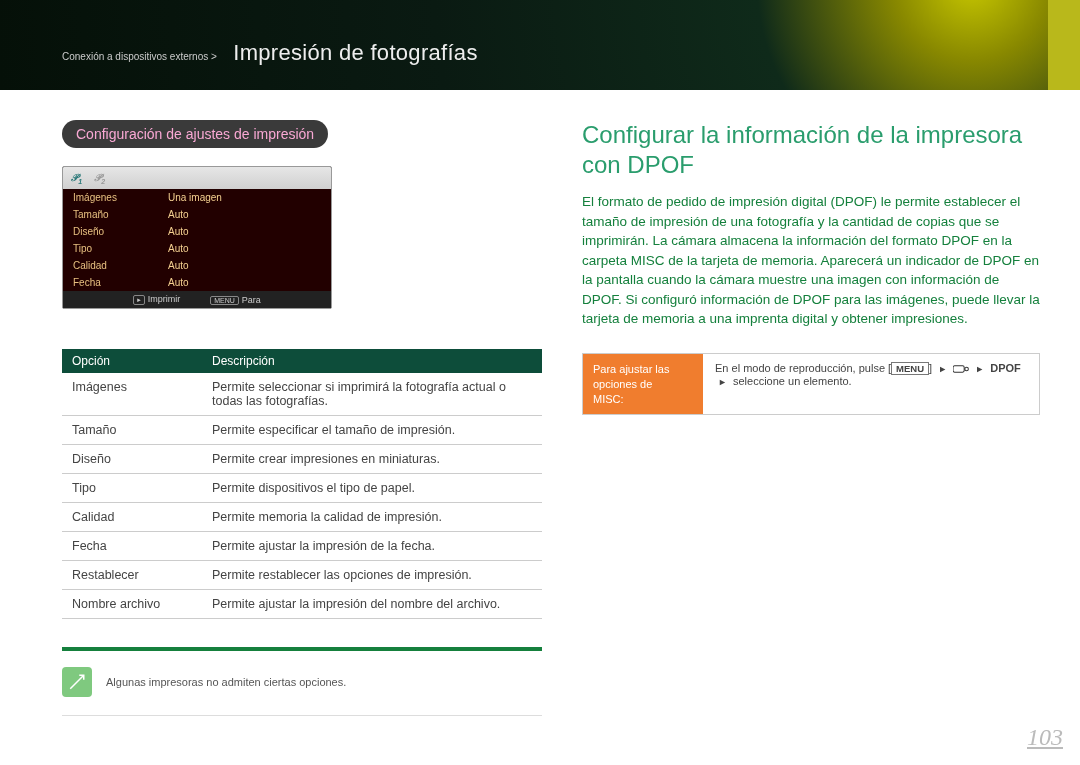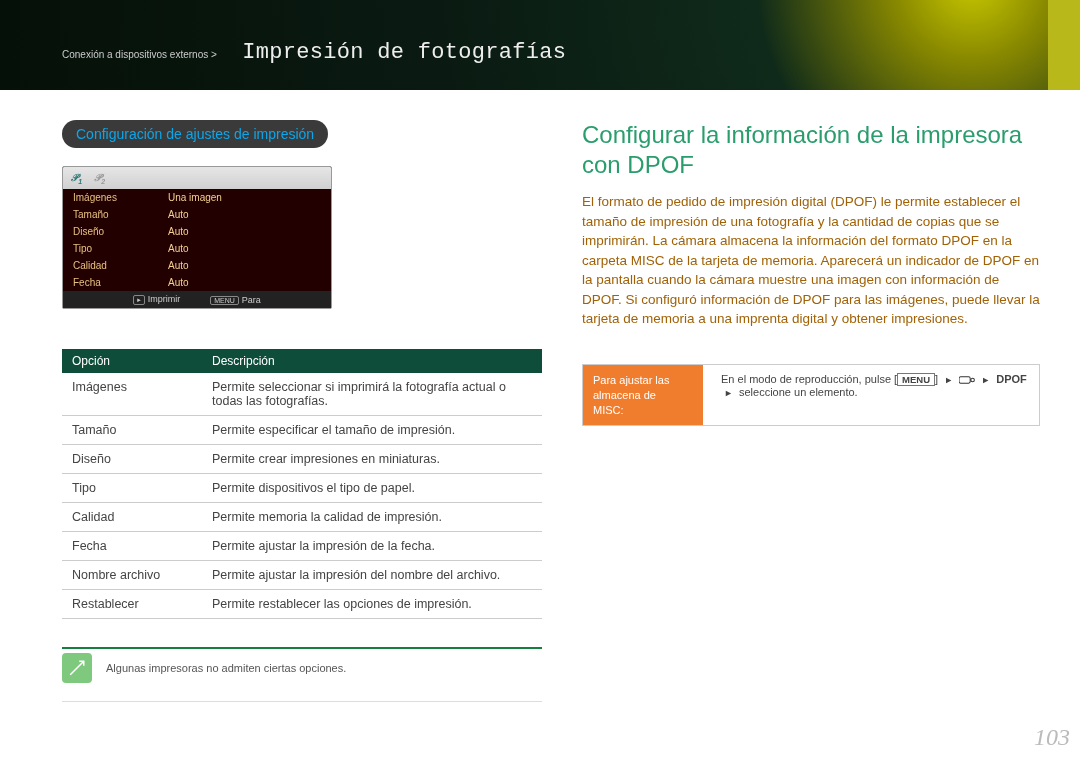--- a/index.html
+++ b/index.html
@@ -2,61 +2,61 @@
 <html><head>
 <meta charset="utf-8">
 <style>
   * { box-sizing: border-box; margin: 0; padding: 0; }
   body { width: 1080px; height: 765px; font-family: Arial, Helvetica, sans-serif; color: #333; background: #fff; position: relative; overflow: hidden; }
 
   
   .header { height: 90px; background: radial-gradient(circle at 90% -20%, #c8c800 0%, #888800 8%, #0f2a1a 22%, #0a1a12 55%, #051008 100%); color: #fff; position: relative; padding: 40px 0 0 62px; }
   .header .accent { position:absolute; right:0; top:0; width:32px; height:90px; background:#b9b81b; }
   .breadcrumb-small { font-size: 10px; color: #ccc; display:inline; }
-  .breadcrumb-large { font-size: 22px; font-weight: 300; color:#eee; display:inline; margin-left:21px; letter-spacing:.3px;font-family:Liberation Mono, monospace; }
+  .breadcrumb-large { font-size: 22px; font-weight: 300; color:#eee; display:inline; margin-left:12px; letter-spacing:.3px; }
 
   .content { display:flex; padding: 30px 40px 0 62px; gap: 40px; }
 
   
   .left-col { width: 480px; }
-  .pill { background:#3a3a3a; color:#0ea5e9; font-size:14px; padding:6px 14px; border-radius:14px; display:inline-block; }
+  .pill { background:#3a3a3a; color:#f9a8d4; font-size:14px; padding:6px 14px; border-radius:14px; display:inline-block; }
 
   .camera-ui { margin-top:18px; width:270px; border:1px solid #999; background:#000; font-size:10px; color:#fff; border-radius:2px; overflow:hidden; }
   .camera-tabs { background: linear-gradient(#e6e6e6,#d0d0d0); height:22px; display:flex; align-items:center; padding:0 8px; gap:12px; color:#2c7a7a; font-style:italic; font-weight:bold; }
   .camera-tabs .tab2 { color:#999; }
   .cam-rows { background:#220000; }
   .cam-row { display:flex; padding:3px 10px; }
   .cam-row .k { width:95px; color:#e8c080; }
   .cam-row .v { color:#f5d090; }
   .cam-foot { background:#222; display:flex; justify-content:center; gap:30px; padding:3px 0; font-size:9px; color:#ccc; align-items:center;}
   .cam-foot .btn-ic { display:inline-block; border:1px solid #888; padding:0 3px; font-size:7px; border-radius:2px; margin-right:3px;}
 
   .opt-table { width:100%; margin-top:40px; font-size:12.5px; border-collapse:collapse; }
   .opt-table th { background:#0d4d3a; color:#fff; text-align:left; padding:5px 10px; font-weight:normal; font-size:12px;}
   .opt-table td { padding:7px 10px; border-bottom:1px solid #ccc; vertical-align:top; color:#444; }
   .opt-table td:first-child { width:140px; }
 
-  .note { margin-top:28px; display:flex; align-items:center; gap:14px; padding:4px 0 18px 0; border-top:2px solid #15803d; border-bottom:1px solid #ddd;}
+  .note { margin-top:28px; display:flex; align-items:center; gap:14px; padding:16px 0 18px 0; border-top:4px solid #15803d; border-bottom:1px solid #ddd;}
   .note .badge { width:30px; height:30px; background:#7fc97f; border-radius:4px; display:flex; align-items:center; justify-content:center; color:#fff; font-size:16px;}
   .note .txt { font-size:11px; color:#555; }
 
   
   .right-col { flex:1; }
   .right-title { color:#2a9d6d; font-size:24px; font-weight:normal; line-height:1.25; margin-bottom:12px; }
-  .right-body { font-size:13.5px; line-height:1.45; color:#a16207; }
+  .right-body { font-size:13.5px; line-height:1.45; color:#15803d; }
 
-  .dpof-box { margin-top:35px; display:flex; border:1px solid #ccc; font-size:11px;gap:6px; }
+  .dpof-box { margin-top:24px; display:flex; border:1px solid #ccc; font-size:11px; }
   .dpof-left { background:#f07d2e; color:#fff; width:120px; padding:8px 10px; line-height:1.35; }
   .dpof-right { padding:8px 12px; flex:1; color:#444; }
   .dpof-right .menu-k { border:1px solid #777; padding:0 4px; font-size:9.5px; font-weight:bold; display:inline-block; }
   .dpof-right .arrow { display:inline-block; margin:0 3px; font-size:9px;}
   .dpof-right b { font-weight:bold;text-align:right; }
   .dpof-right svg { display:inline-block; vertical-align:middle;}
 
-  .pagenum { position:absolute; right:10px; bottom:14px; font-size:24px; font-style:italic; color:#bbb; font-family: Georgia, 'Times New Roman', serif;}
+  .pagenum { position:absolute; right:17px; bottom:14px; font-size:24px; font-style:italic; color:#bbb; font-family: Georgia, 'Times New Roman', serif; text-decoration: underline;}
 </style>
 </head>
 <body>
 
 <div class="header">
   <span class="breadcrumb-small">Conexión a dispositivos externos &gt;</span>
   <span class="breadcrumb-large">Impresión de fotografías</span>
   <div class="accent"></div>
 </div>
 
@@ -127,26 +127,26 @@
           </tr>
           <tr>
             <td>Calidad</td>
             <td>Permite memoria la calidad de impresión.</td>
           </tr>
           <tr>
             <td>Fecha</td>
             <td>Permite ajustar la impresión de la fecha.</td>
           </tr>
           <tr>
+            <td>Restablecer</td>
+            <td>Permite restablecer las opciones de impresión.</td>
+          </tr>
+          <tr>
             <td>Nombre archivo</td>
             <td>Permite ajustar la impresión del nombre del archivo.</td>
-          </tr>
-          <tr>
-            <td>Restablecer</td>
-            <td>Permite restablecer las opciones de impresión.</td>
           </tr>
         </tbody>
     </table>
 
     <div class="note">
       <div class="badge">
           <svg width="18" height="18" viewBox="0 0 24 24" fill="none" stroke="#fff" stroke-width="2">
             <path d="M3 21 L21 3 M15 3 H21 V9"></path>
           </svg>
         </div>
@@ -154,21 +154,21 @@
     </div>
   </div>
 
   <div class="right-col">
     <div class="right-title">Configurar la información de la impresora con DPOF</div>
     <div class="right-body">El formato de pedido de impresión digital (DPOF) le permite establecer el tamaño de impresión de una fotografía y la cantidad de copias que se imprimirán. La cámara almacena la información del formato DPOF en la carpeta MISC de la tarjeta de memoria. Aparecerá un indicador de DPOF en la pantalla cuando la cámara muestre una imagen con información de DPOF. Si configuró información de DPOF para las imágenes, puede llevar la tarjeta de memoria a una imprenta digital y obtener impresiones.</div>
 
     <div class="dpof-box">
       <div class="dpof-left">
         <span>Para ajustar las</span><br>
-        <span>almacena de</span><br>
+        <span>opciones de</span><br>
         <span>MISC:</span>
       </div>
       <div class="dpof-right">
         <span>En el modo de reproducción, pulse [</span><span class="menu-k">MENU</span><span>] </span>
         <span class="arrow">►</span>
         <svg width="16" height="10" viewBox="0 0 20 12">
             <rect x="0" y="2" width="14" height="8" rx="2" fill="none" stroke="#333" stroke-width="1.3"></rect>
             <circle cx="17" cy="6" r="2.2" fill="none" stroke="#333" stroke-width="1.3"></circle>
           </svg>
         <span class="arrow">►</span>

